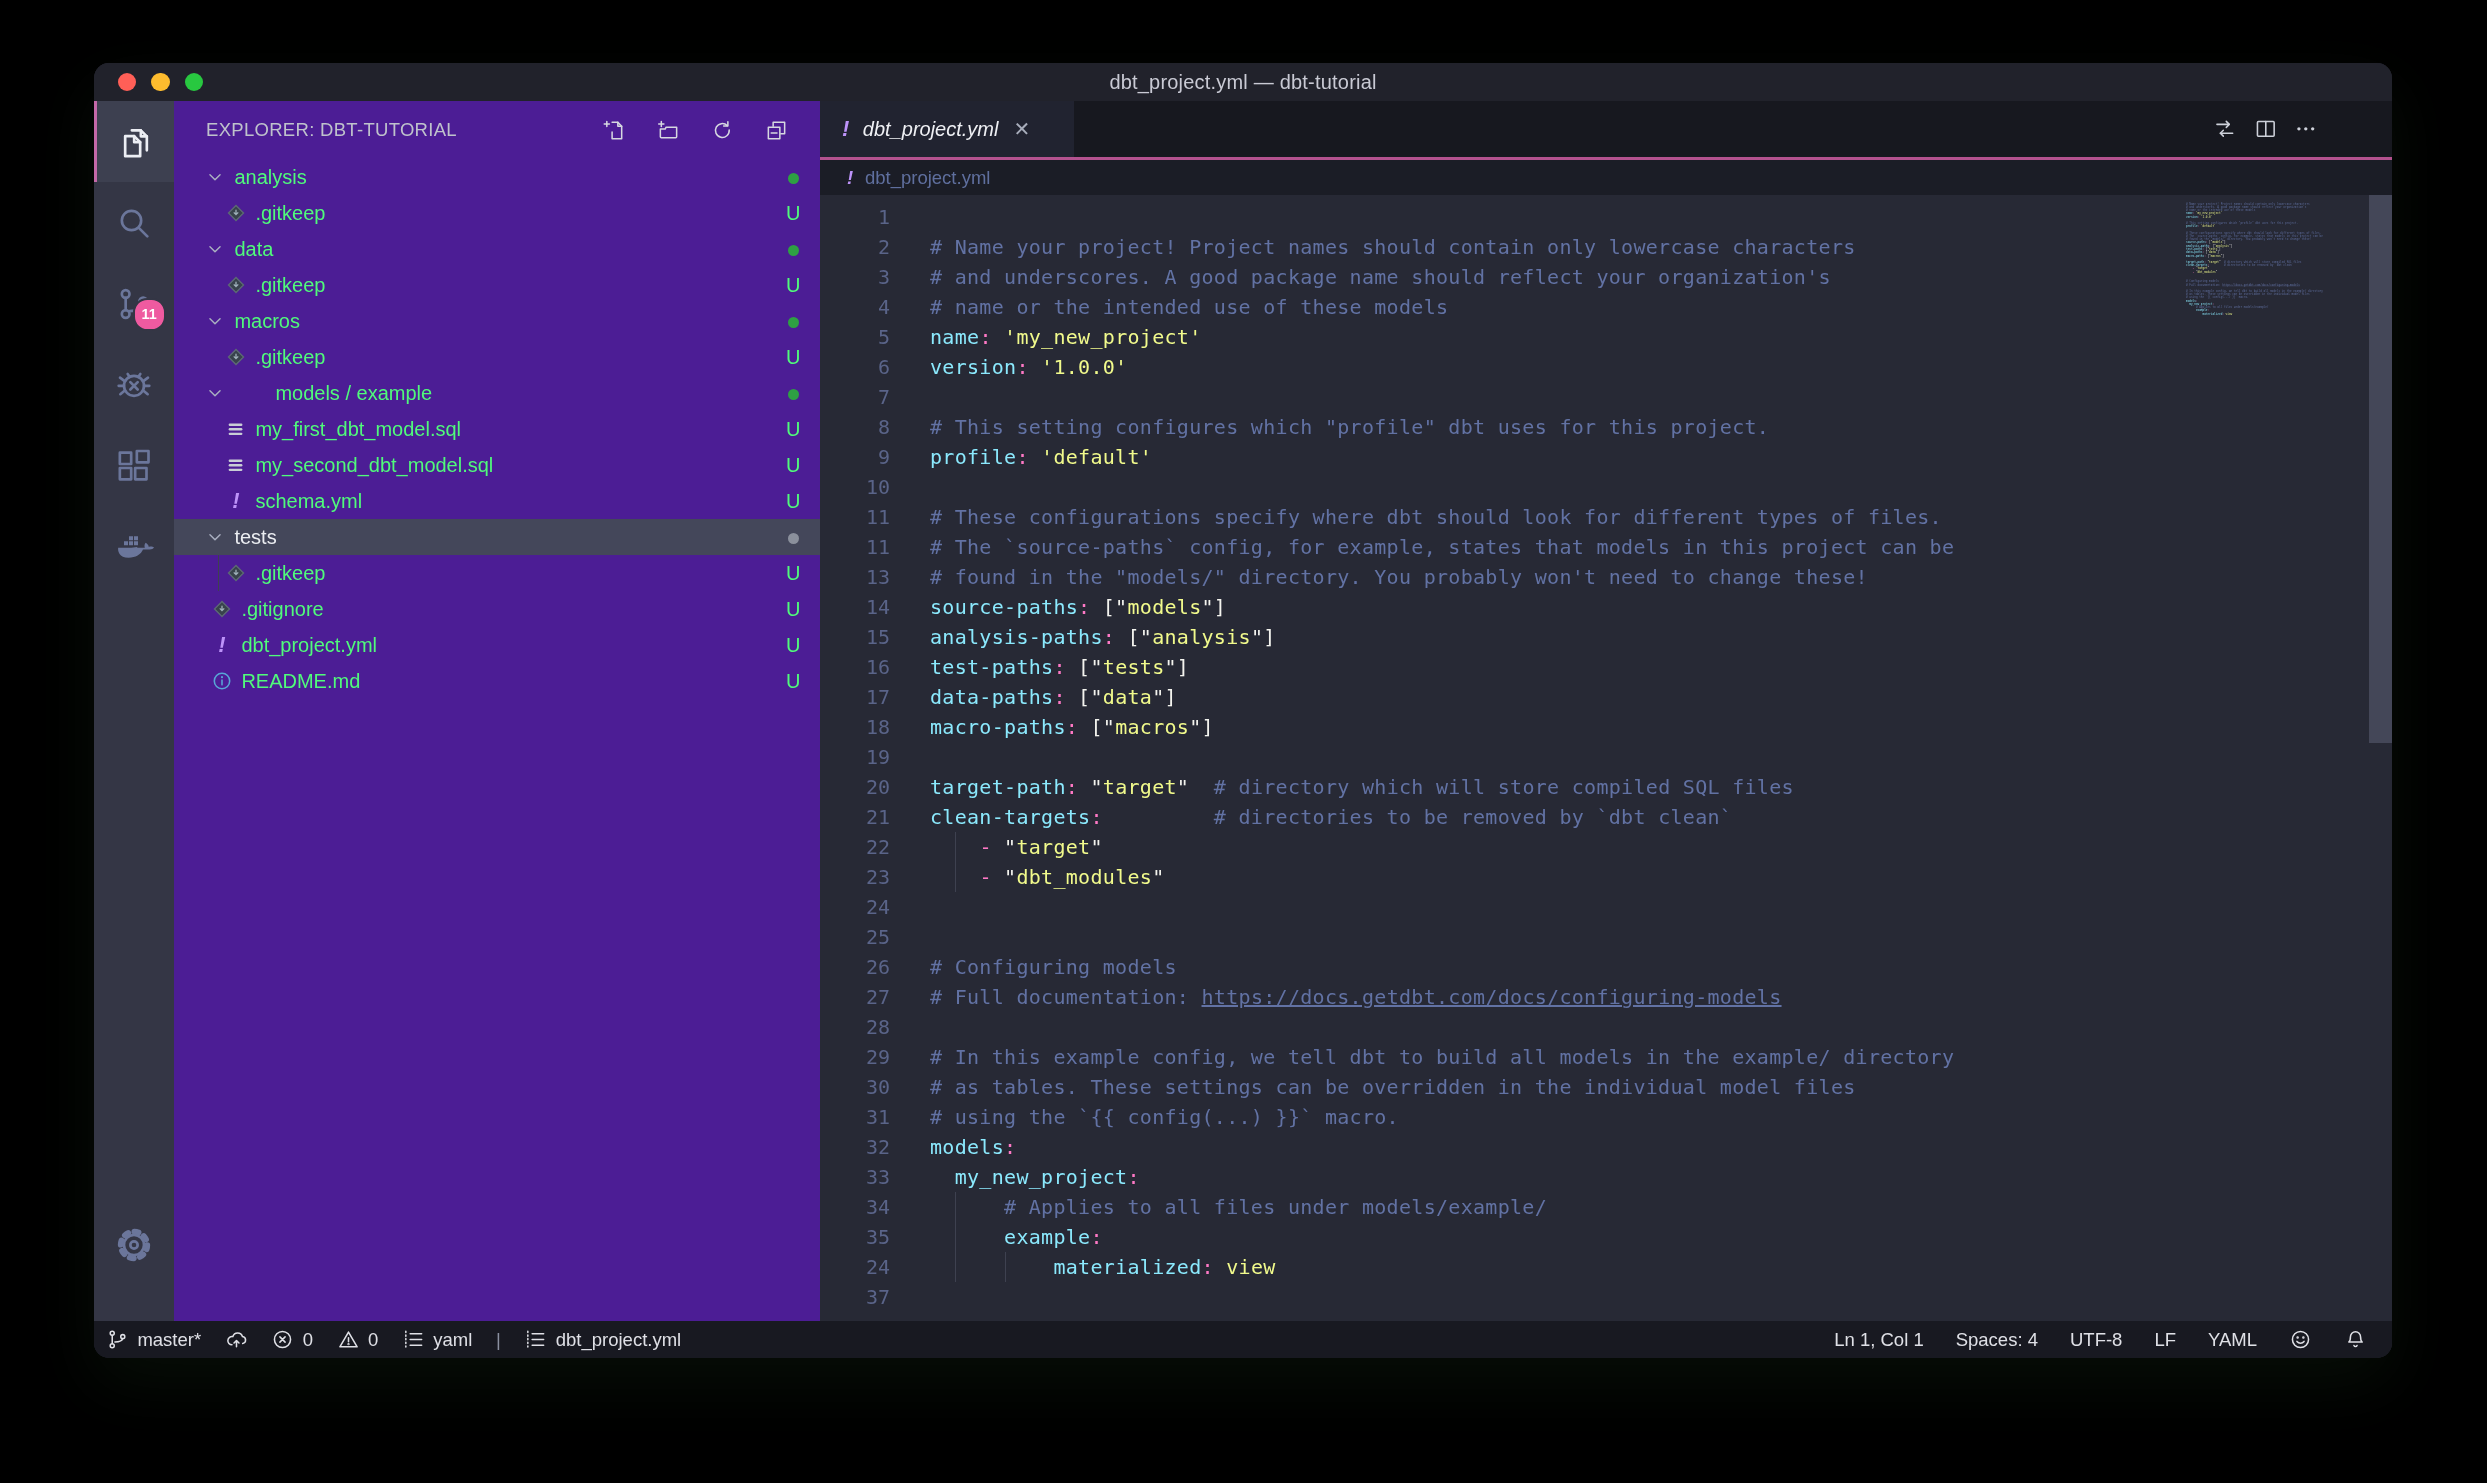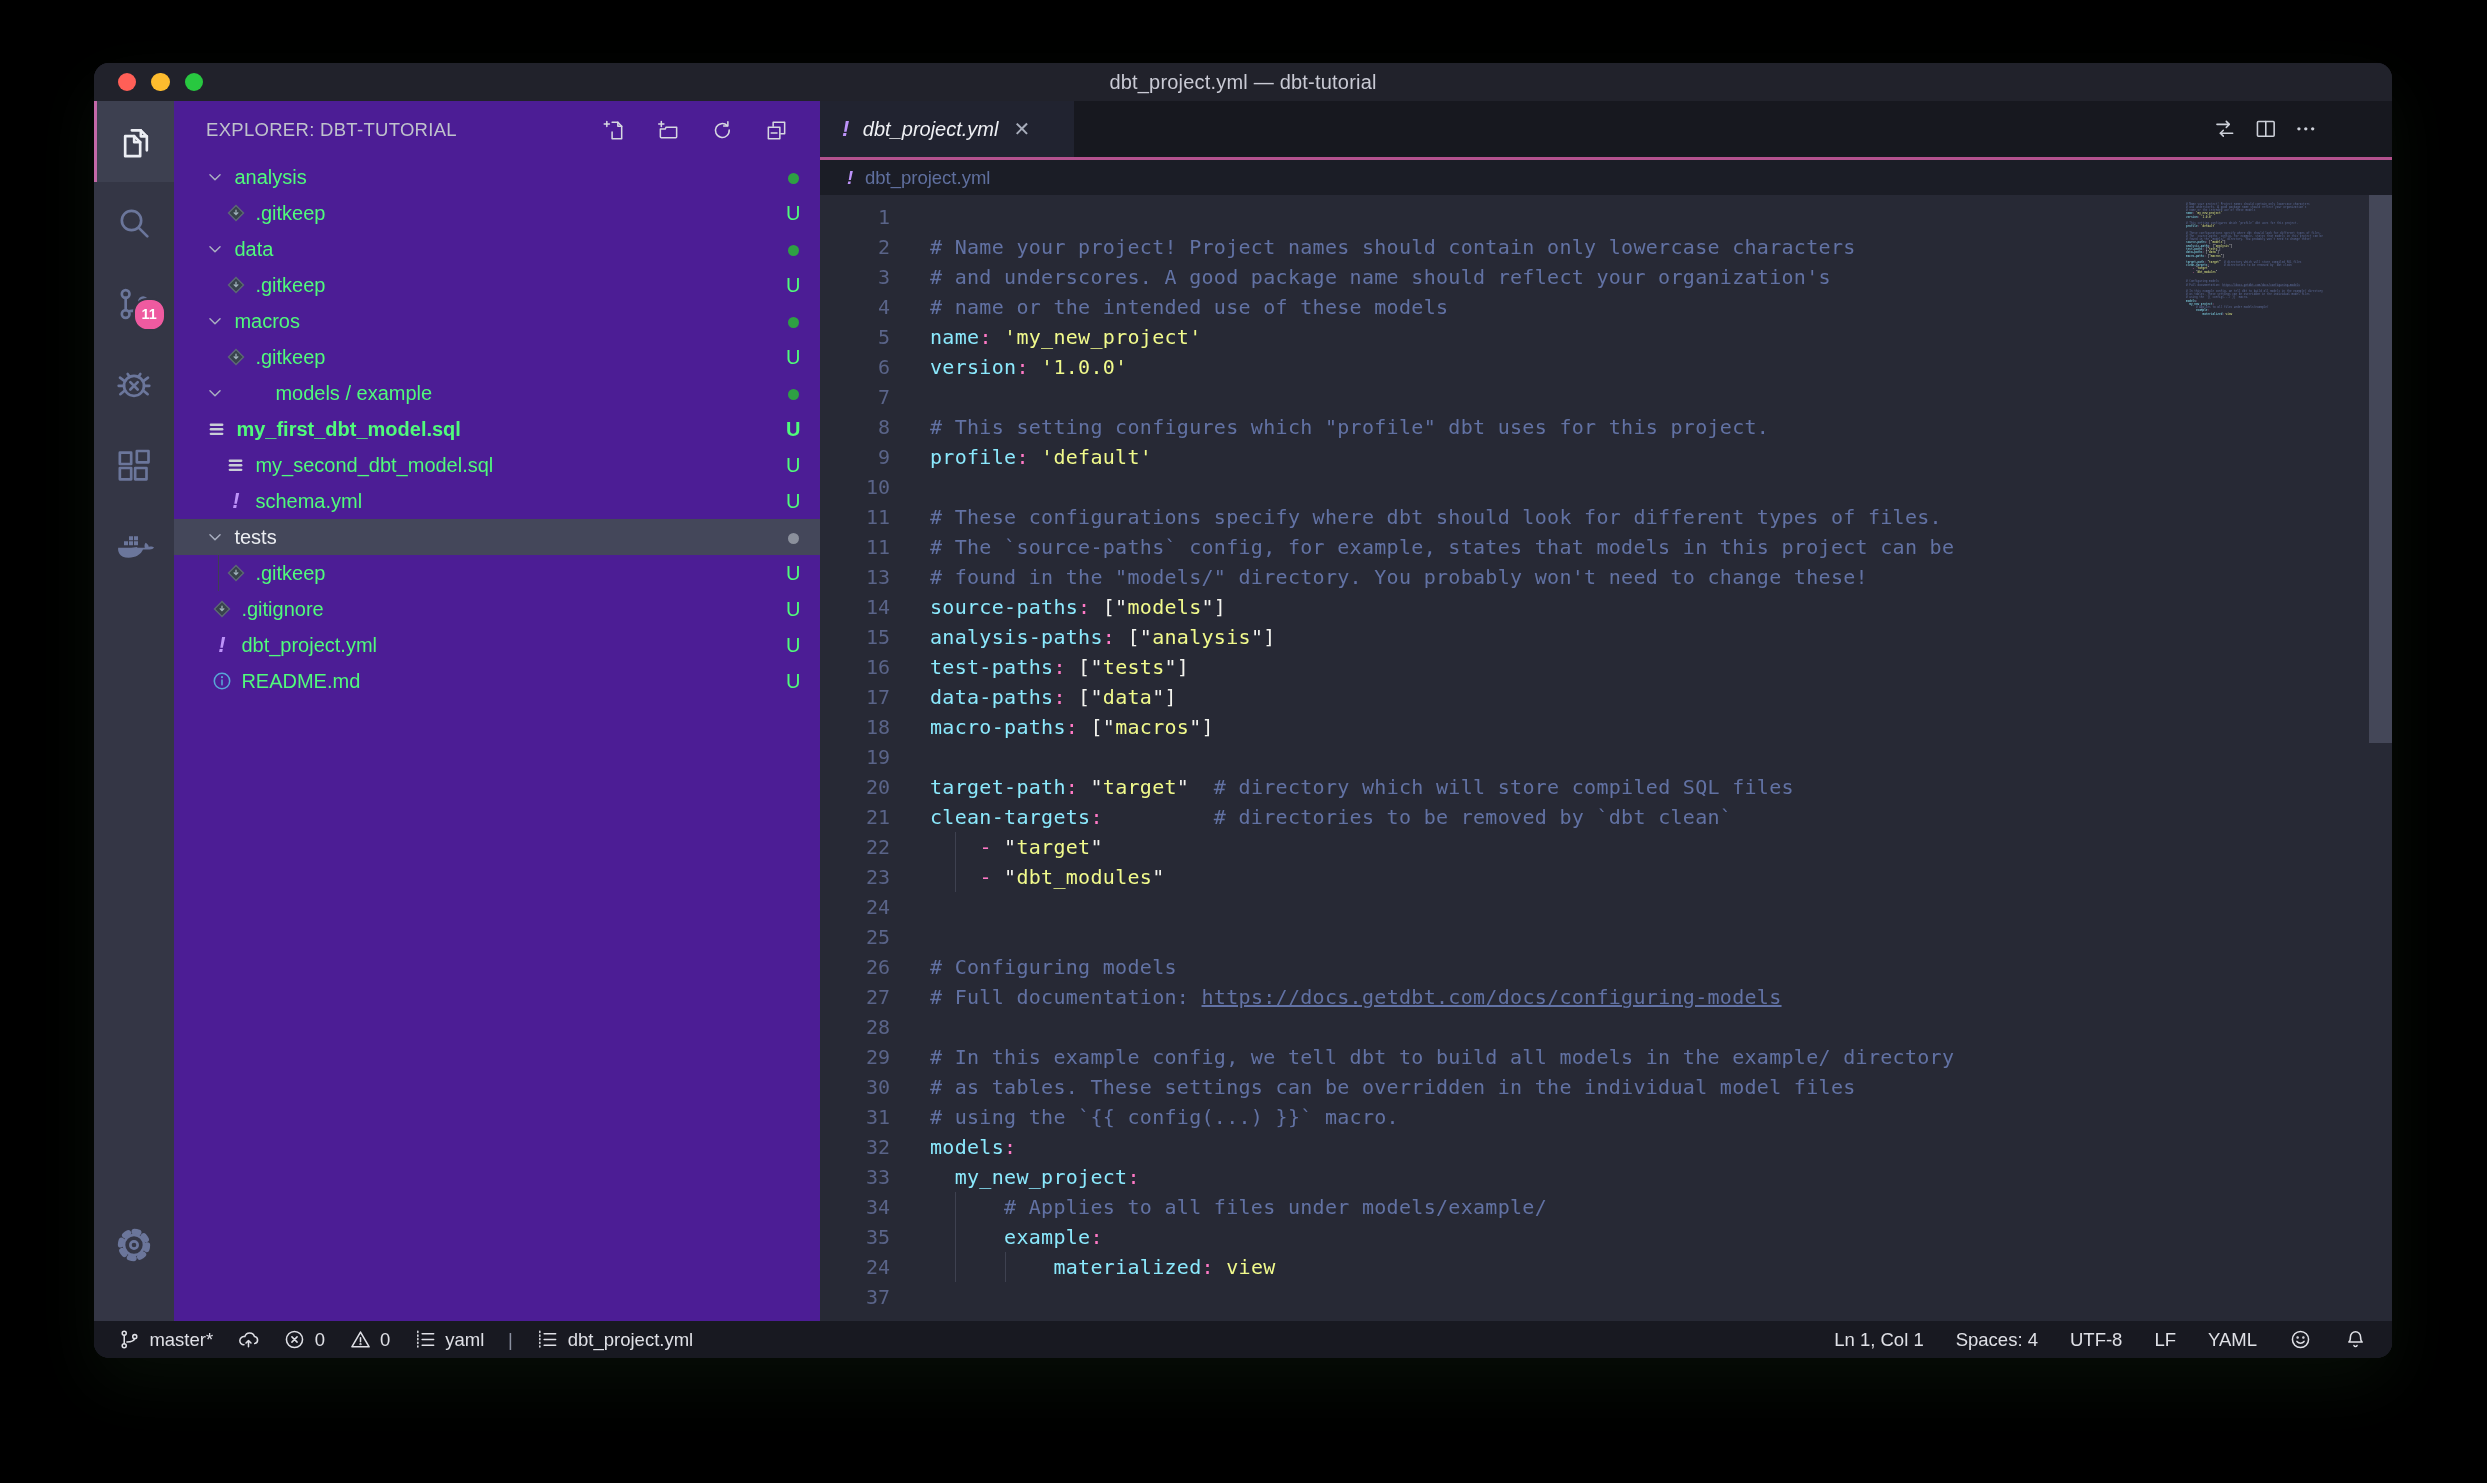--- a/index.html
+++ b/index.html
@@ -59,21 +59,21 @@
   .codelines{position:absolute;left:110px;top:6.7px;font-size:20px;line-height:30px;white-space:pre;letter-spacing:0.3px;}
   .cl{height:30px;position:relative;}
   .cl .ig{position:absolute;top:0;bottom:0;width:0.8px;background:#3e4150;}
   .sg-c{color:#6272a4}.sg-k{color:#8be9fd}.sg-p{color:#ff79c6}.sg-s{color:#f1fa8c}.sg-w{color:#f3f3ee}
   .sg-l{color:#6272a4;text-decoration:underline;}
   .minimap-wrap{position:absolute;left:1366px;top:4.2px;width:179px;height:143px;overflow:hidden;}
   .minimap{transform:scale(.274);transform-origin:0 0;font-size:10px;line-height:11.8px;white-space:pre;width:641px;opacity:.9;}
   .mm-line{height:11.8px;}
   .vscroll{position:absolute;left:1549px;top:0;width:23px;height:548px;background:rgba(93,97,116,.55);}
   
-  .statusbar{height:37px;flex:0 0 37px;background:#181921;display:flex;align-items:center;padding:0 25px 0 24px;color:#dfe0e6;font-size:18.5px;}
+  .statusbar{height:37px;flex:0 0 37px;background:#181921;display:flex;align-items:center;padding:0 25px 0 12px;color:#dfe0e6;font-size:18.5px;}
   .sb-left,.sb-right{display:flex;align-items:center;gap:23.6px;}
   .sb-right{margin-left:auto;gap:32px;}
   .st-item{display:flex;align-items:center;gap:8.4px;white-space:nowrap;}
   .st-item svg{width:23px;height:23px;display:block;}
   .st-sep{color:#8a90a0;}
 </style>
 </head>
 <body>
 
 <div class="window">
@@ -227,21 +227,21 @@
             <span class="label">.gitkeep</span>
             <span class="badge badge-u">U</span>
           </div>
           <div class="row" style="padding-left: 30px; gap: 41px;">
             <span class="chev"><svg viewBox="0 0 24 24" fill="none" stroke="currentColor" stroke-width="1.6" stroke-linecap="round" stroke-linejoin="round">
                 <path d="M6.5 9.5 12 15l5.5-5.5"></path>
               </svg></span>
             <span class="label">models / example</span>
             <span class="badge"><span class="dotg"></span></span>
           </div>
-          <div class="row" style="padding-left: 32px; font-weight: bold;">
+          <div class="row" style="padding-left: 51px;">
             <span class="ficon">
               <svg viewBox="0 0 24 24" fill="#c9cdd6" stroke="none">
                 <rect x="4" y="6" width="15" height="2.6" rx="1.3"></rect>
                 <rect x="4" y="11" width="15" height="2.6" rx="1.3"></rect>
                 <rect x="4" y="16" width="15" height="2.6" rx="1.3"></rect>
               </svg>
             </span>
             <span class="label">my_first_dbt_model.sql</span>
             <span class="badge badge-u">U</span>
           </div>

